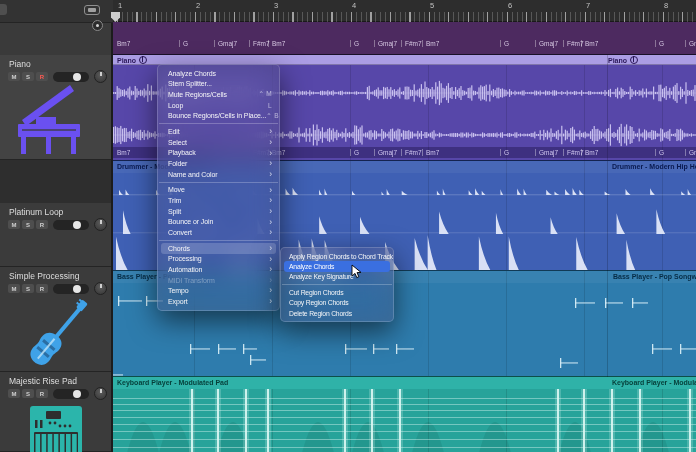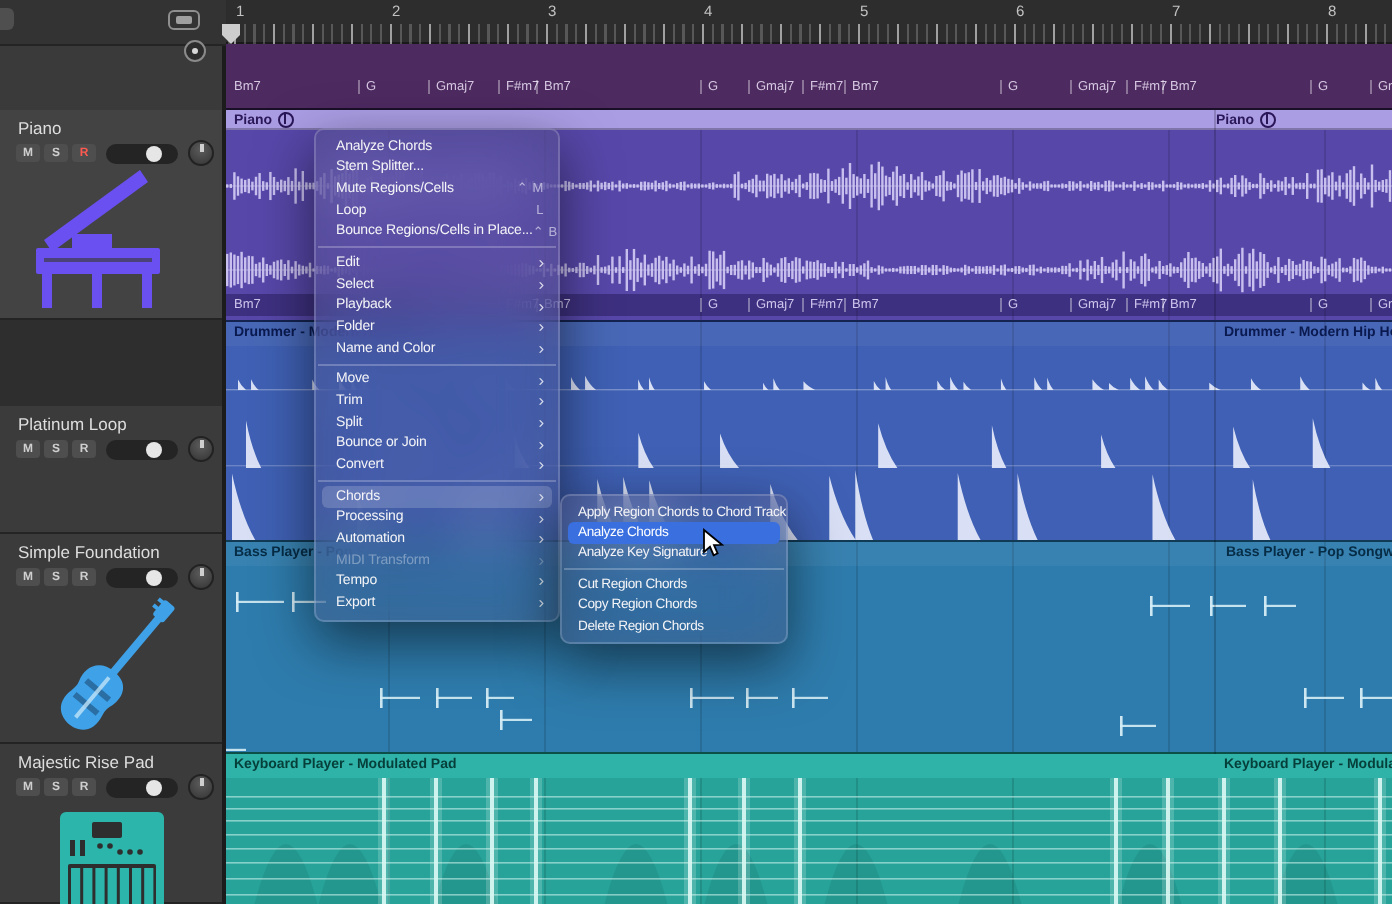--- a/index.html
+++ b/index.html
@@ -121,21 +121,21 @@
             <span class="tbtn">M</span>
             <span class="tbtn">S</span>
             <span class="tbtn">R</span>
             <span class="slider">
               <span class="slider-knob"></span>
             </span>
             <span class="pan-knob"></span>
           </div>
         </div>
         <div class="track-header" style="top: 267px; height: 105px; background: rgb(59, 59, 59);">
-          <div class="track-name">Simple Foundation</div>
+          <div class="track-name">Simple Processing</div>
           <div class="track-controls">
             <span class="tbtn">M</span>
             <span class="tbtn">S</span>
             <span class="tbtn">R</span>
             <span class="slider">
               <span class="slider-knob"></span>
             </span>
             <span class="pan-knob"></span>
           </div>
           <div class="track-icon" style="left: 14px; top: 26px;"><svg width="86" height="80" viewBox="0 0 86 80" xmlns="http://www.w3.org/2000/svg">

